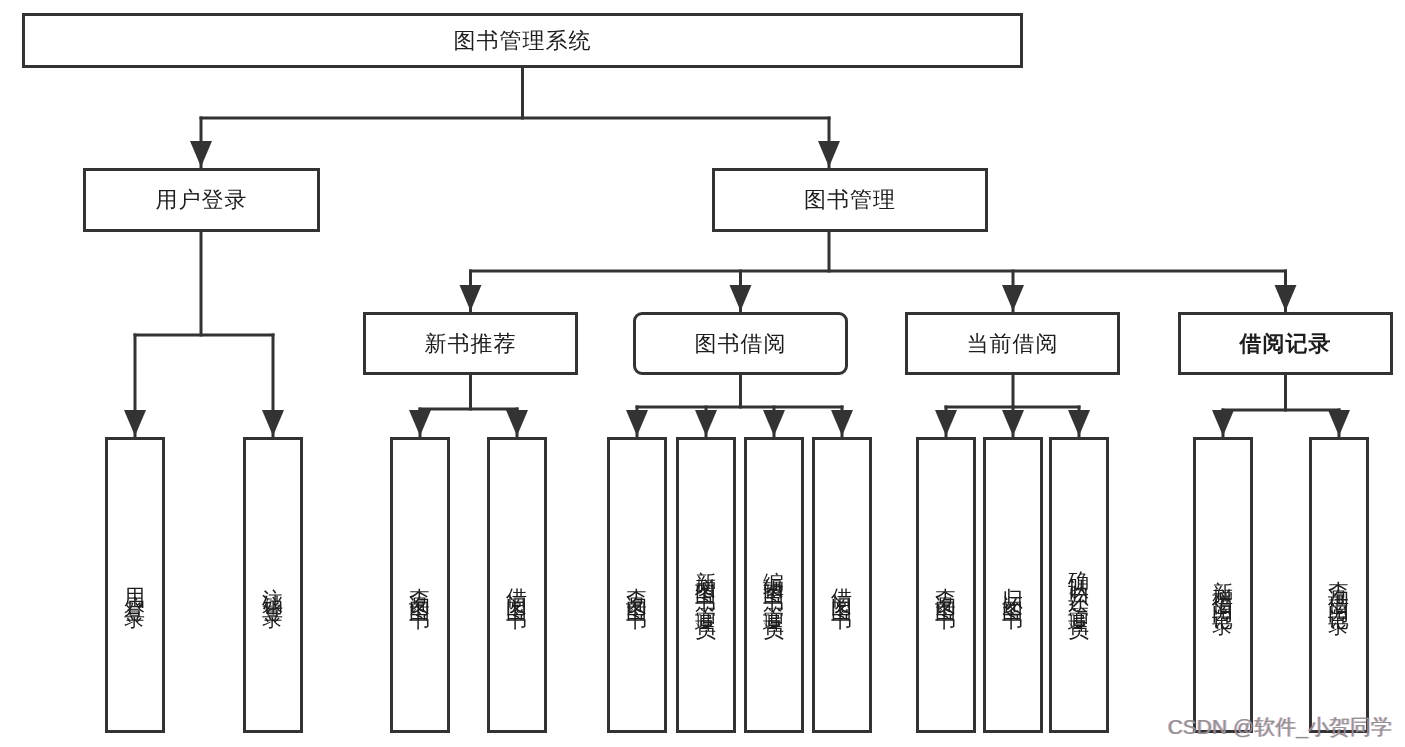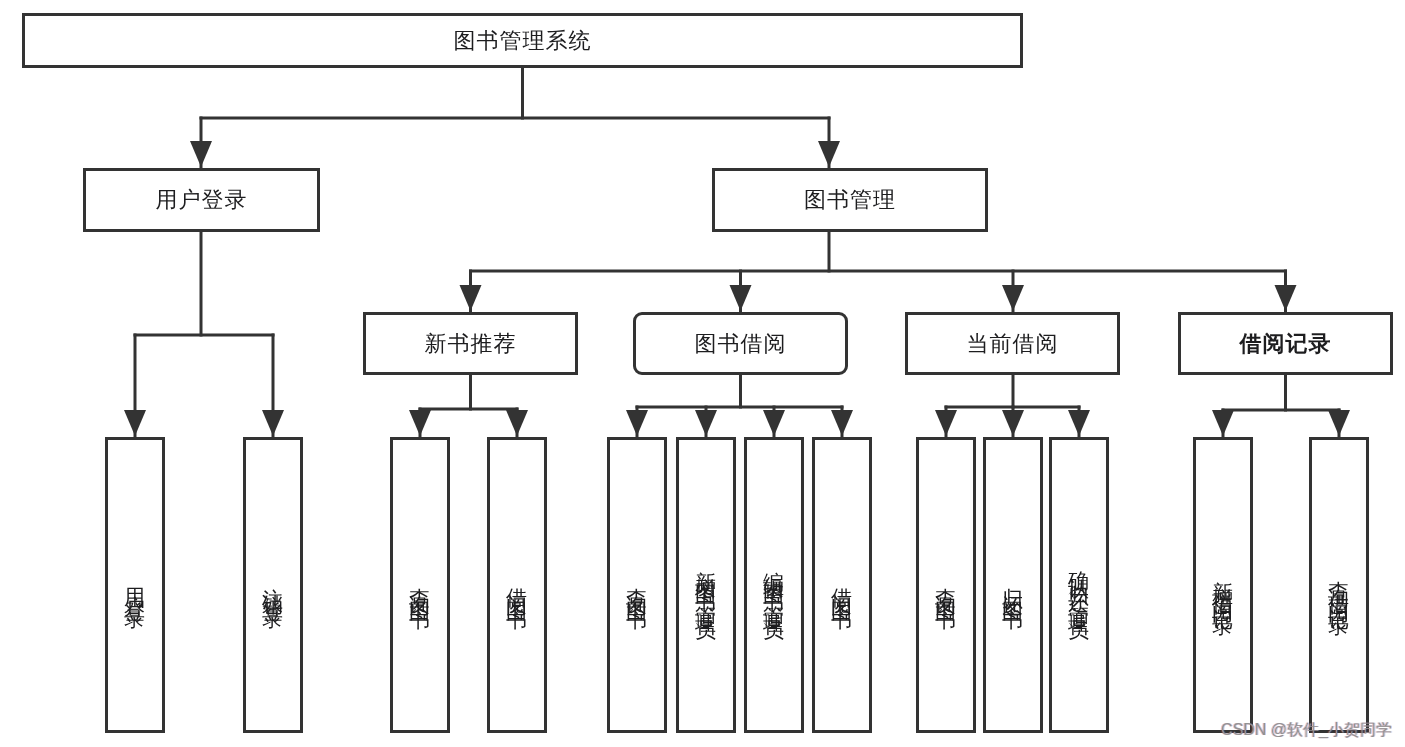--- a/index.html
+++ b/index.html
@@ -40,21 +40,21 @@
   .n-l3-d   {left:1178px;top:312px; width:215px; height:63px;font-weight:bold;}
   .lf{top:437px;width:60px;height:296px;}
   .lf-1a{left:105px;} .lf-1b{left:243px;}
   .lf-2a{left:390px;} .lf-2b{left:487px;}
   .lf-3a{left:607px;} .lf-3b{left:676px;} .lf-3c{left:744px;} .lf-3d{left:812px;}
   .lf-4a{left:916px;} .lf-4b{left:983px;} .lf-4c{left:1049px;}
   .lf-5a{left:1193px;} .lf-5b{left:1309px;}
   #watermark{
     position:absolute;
     right:13px;bottom:6px;
-    font-size:16px;
+    font-size:21px;
     color:#929292;
     z-index:3;
     white-space:nowrap;
     text-shadow:-1px 0 0 rgba(205,80,70,0.35), 1px 0 0 rgba(80,110,205,0.35);
   }
 </style>
 </head>
 <body>
 
 <div id="stage">

